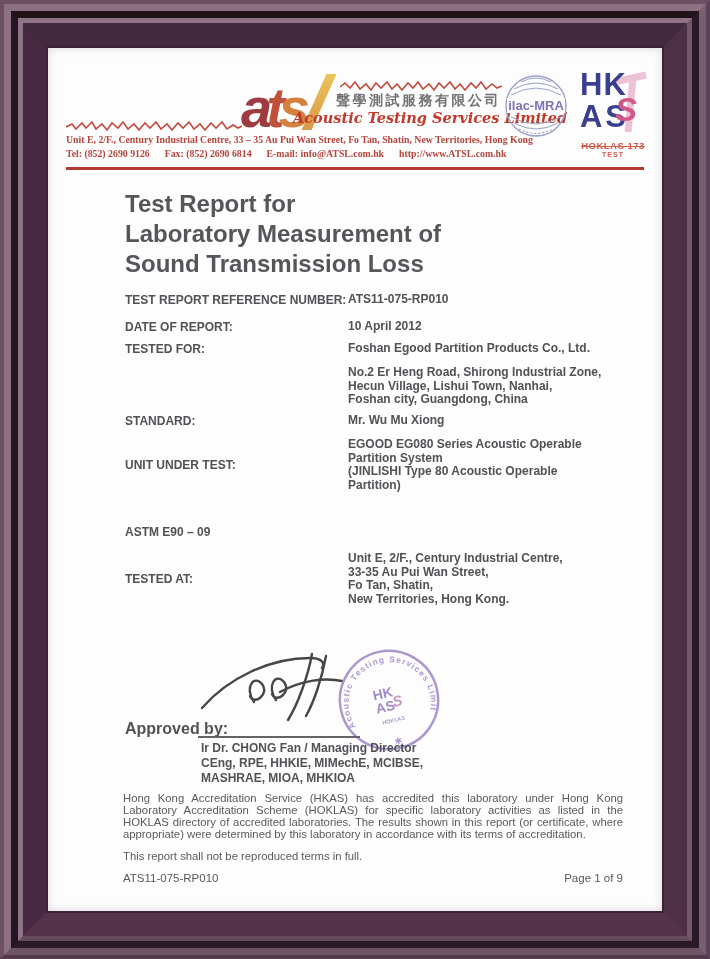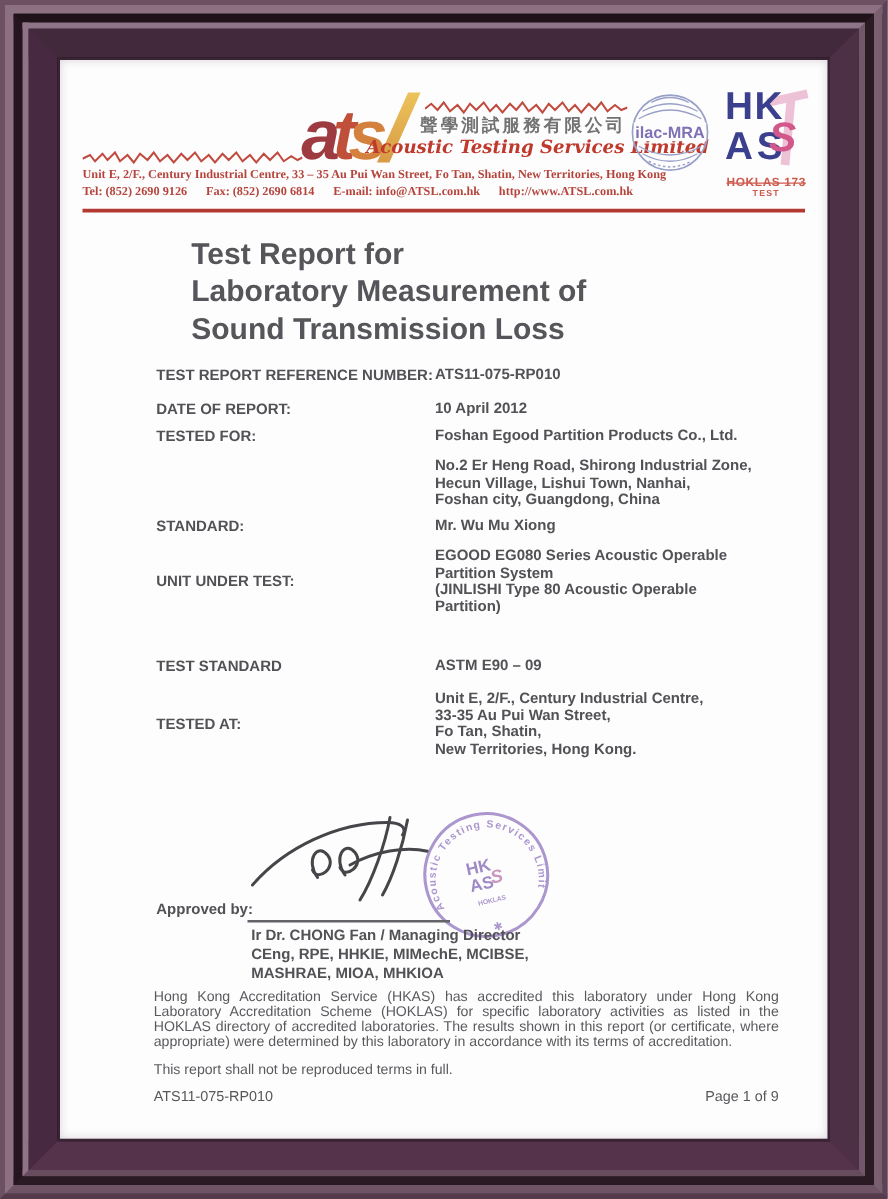--- a/index.html
+++ b/index.html
@@ -22,27 +22,27 @@
   .cn-name{left:288px;top:44px;font-size:14px;font-weight:bold;letter-spacing:2.5px;color:#737373;white-space:nowrap;text-align:right;}
   .en-script{left:245px;top:61px;font-family:"DejaVu Serif",serif;font-style:italic;font-weight:bold;font-size:14.5px;color:#bf392c;white-space:nowrap;}
   .addr1{left:18px;top:86px;width:480px;font-family:"Liberation Serif",serif;font-weight:bold;font-size:9.8px;color:#b5443c;white-space:nowrap;}
   .addr2{left:18px;top:100px;display:flex;gap:15px;font-family:"Liberation Serif",serif;font-weight:bold;font-size:9.8px;color:#b5443c;white-space:nowrap;}
   .rule{left:18px;top:119px;width:578px;height:3px;background:#b23a31;}
   .ilac{left:455px;top:25px;}
   .hkas{left:529px;top:20px;width:72px;text-align:center;}
   .hoklas-line{margin-top:2px;font-size:9.5px;font-weight:bold;color:#cf5a4e;letter-spacing:.5px;text-decoration:line-through;white-space:nowrap;}
   .hoklas-test{font-size:7px;font-weight:bold;color:#cf5a4e;letter-spacing:1px;}
   
-  .title{left:77px;top:141px;font-size:24px;font-weight:bold;color:#55555a;line-height:30px;margin-left:28px;}
+  .title{left:77px;top:141px;font-size:24px;font-weight:bold;color:#55555a;line-height:30px;}
   
   .frow{left:77px;width:500px;display:flex;align-items:center;}
   .flabel{width:223px;font-size:12px;font-weight:bold;color:#515156;flex:none;}
   .fvalue{width:274px;font-size:12px;font-weight:bold;color:#515156;line-height:13.5px;white-space:pre-line;}
   
-  .approved{left:77px;top:672px;font-size:12px;font-weight:bold;color:#515156;}
+  .approved{left:77px;top:672px;font-size:16px;font-weight:bold;color:#515156;}
   .sigline{left:150px;top:688px;width:162px;border-bottom:2px solid #63636a;}
   .sig-art{left:148px;top:600px;}
   .stamp{left:287px;top:598px;transform:rotate(-13deg);opacity:.85;}
   .signer{left:153px;top:693px;font-size:12px;font-weight:bold;color:#515156;line-height:15px;}
   .creds{font-size:12px;font-weight:bold;color:#515156;line-height:15px;white-space:pre-line;}
   
   .accred{left:75px;top:745px;width:500px;font-size:11.3px;color:#5a5a5e;line-height:11.9px;text-align:justify;}
   .note{left:75px;top:802px;font-size:11.3px;color:#5a5a5e;}
   .pagerow{left:75px;top:824px;width:500px;display:flex;justify-content:space-between;font-size:11.5px;color:#58585c;}
 </style>
@@ -138,21 +138,20 @@
     <div class="fvalue">Mr. Wu Mu Xiong</div>
   </div>
   <div class="abs frow" style="top:390px">
     <div class="flabel">UNIT UNDER TEST:</div>
     <div class="fvalue">EGOOD  EG080  Series  Acoustic  Operable
 Partition System
 (JINLISHI    Type    80    Acoustic    Operable
 Partition)</div>
   </div>
   <div class="abs frow" style="top:478px">
-    <div class="flabel">TEST STANDARD</div>
     <div class="fvalue">ASTM E90 – 09</div>
   </div>
   <div class="abs frow" style="top:504px">
     <div class="flabel">TESTED AT:</div>
     <div class="fvalue">Unit E, 2/F., Century Industrial Centre,
 33-35 Au Pui Wan Street,
 Fo Tan, Shatin,
 New Territories, Hong Kong.</div>
   </div>
 

